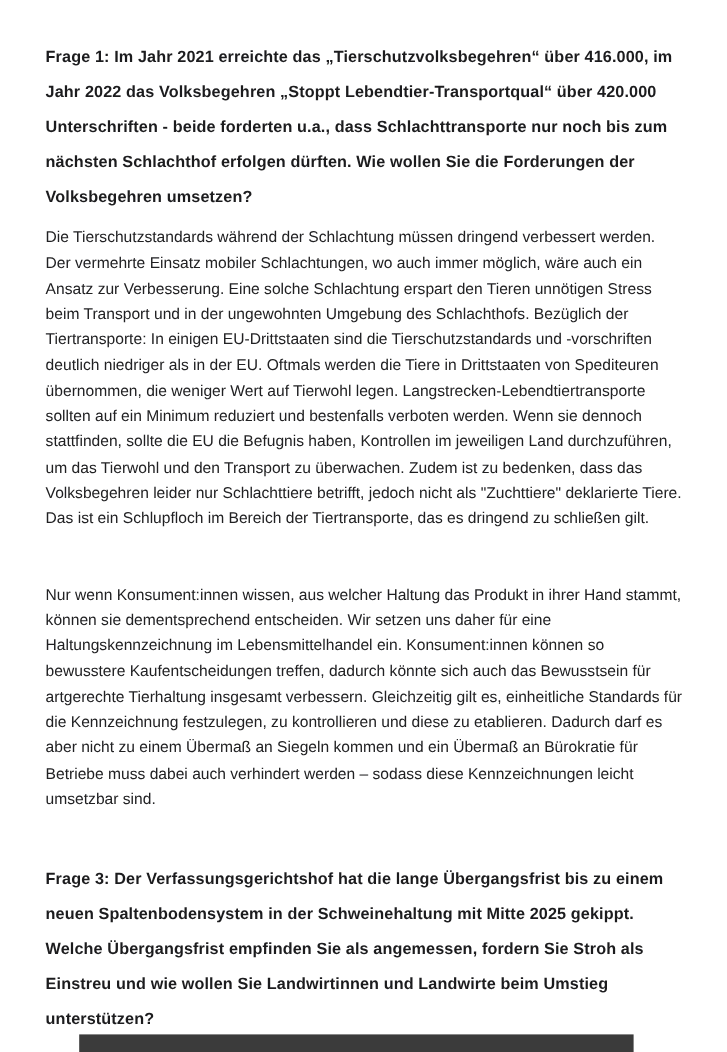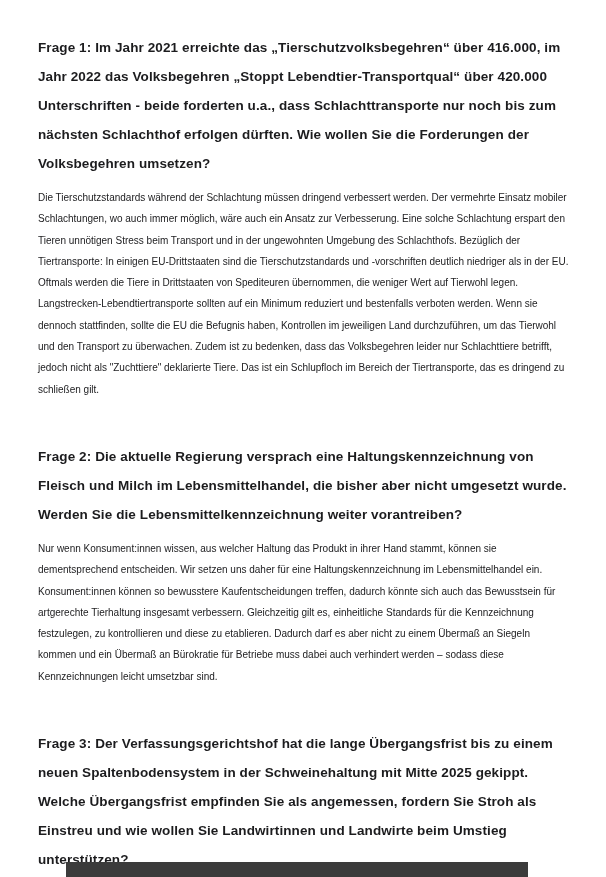--- a/index.html
+++ b/index.html
@@ -26,21 +26,21 @@
   .question {
     font-size: 13.5px;
     line-height: 29px;
     font-weight: 700;
     color: #1c1c1e;
     margin: 0 0 9px 0;
     max-width: 532px;
     letter-spacing: 0.1px;
   }
   .answer {
-    font-size: 10px;
+    font-size: 13px;
     line-height: 21.3px;
     font-weight: 400;
     color: #212123;
     margin: 0 0 42px 0;
     max-width: 532px;
   }
   .footer-band {
     position: absolute;
     left: 66px;
     top: 862px;
@@ -53,21 +53,20 @@
 <body>
 
 <main class="page">
 
   <section class="qa-block">
     <p class="question">Frage 1: Im Jahr 2021 erreichte das „Tierschutzvolksbegehren“ über 416.000, im Jahr 2022 das Volksbegehren „Stoppt Lebendtier-Transportqual“ über 420.000 Unterschriften - beide forderten u.a., dass Schlachttransporte nur noch bis zum nächsten Schlachthof erfolgen dürften. Wie wollen Sie die Forderungen der Volksbegehren umsetzen?</p>
     <p class="answer">Die Tierschutzstandards während der Schlachtung müssen dringend verbessert werden. Der vermehrte Einsatz mobiler Schlachtungen, wo auch immer möglich, wäre auch ein Ansatz zur Verbesserung. Eine solche Schlachtung erspart den Tieren unnötigen Stress beim Transport und in der ungewohnten Umgebung des Schlachthofs. Bezüglich der Tiertransporte: In einigen EU-Drittstaaten sind die Tierschutzstandards und -vorschriften deutlich niedriger als in der EU. Oftmals werden die Tiere in Drittstaaten von Spediteuren übernommen, die weniger Wert auf Tierwohl legen. Langstrecken-Lebendtiertransporte sollten auf ein Minimum reduziert und bestenfalls verboten werden. Wenn sie dennoch stattfinden, sollte die EU die Befugnis haben, Kontrollen im jeweiligen Land durchzuführen, um das Tierwohl und den Transport zu überwachen. Zudem ist zu bedenken, dass das Volksbegehren leider nur Schlachttiere betrifft, jedoch nicht als "Zuchttiere" deklarierte Tiere. Das ist ein Schlupfloch im Bereich der Tiertransporte, das es dringend zu schließen gilt.</p>
   </section>
 
   <section class="qa-block">
-    <p class="question">Frage 2: Die aktuelle Regierung versprach eine Haltungskennzeichnung von Fleisch und Milch im Lebensmittelhandel, die bisher aber nicht umgesetzt wurde. Werden Sie die Lebensmittelkennzeichnung weiter vorantreiben?</p>
     <p class="answer">Nur wenn Konsument:innen wissen, aus welcher Haltung das Produkt in ihrer Hand stammt, können sie dementsprechend entscheiden. Wir setzen uns daher für eine Haltungskennzeichnung im Lebensmittelhandel ein. Konsument:innen können so bewusstere Kaufentscheidungen treffen, dadurch könnte sich auch das Bewusstsein für artgerechte Tierhaltung insgesamt verbessern. Gleichzeitig gilt es, einheitliche Standards für die Kennzeichnung festzulegen, zu kontrollieren und diese zu etablieren. Dadurch darf es aber nicht zu einem Übermaß an Siegeln kommen und ein Übermaß an Bürokratie für Betriebe muss dabei auch verhindert werden – sodass diese Kennzeichnungen leicht umsetzbar sind.</p>
   </section>
 
   <section class="qa-block">
     <p class="question">Frage 3: Der Verfassungsgerichtshof hat die lange Übergangsfrist bis zu einem neuen Spaltenbodensystem in der Schweinehaltung mit Mitte 2025 gekippt. Welche Übergangsfrist empfinden Sie als angemessen, fordern Sie Stroh als Einstreu und wie wollen Sie Landwirtinnen und Landwirte beim Umstieg unterstützen?</p>
   </section>
 
 </main>
 
 <div class="footer-band" style="background-color: rgb(59, 59, 59);"></div>

